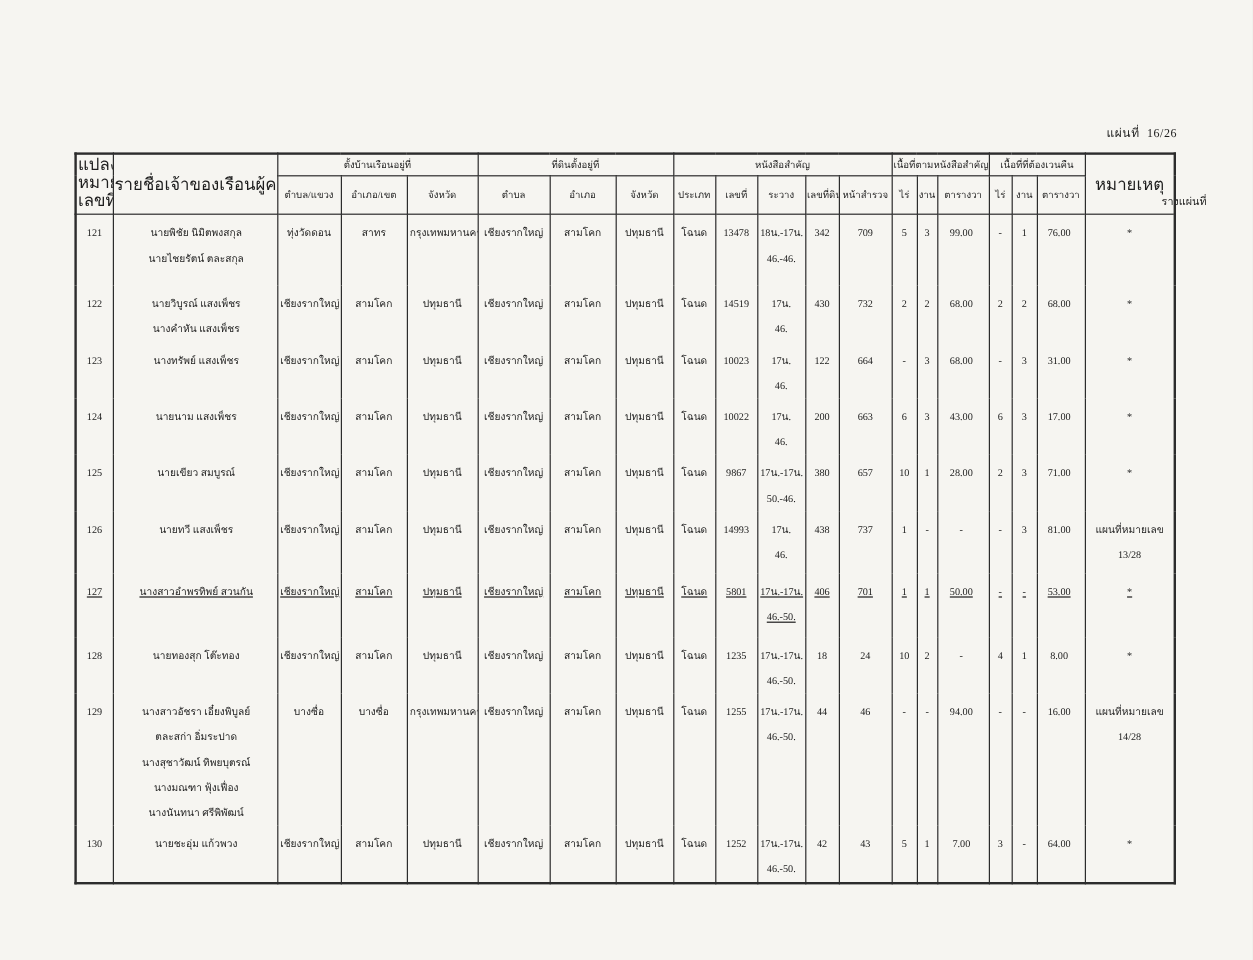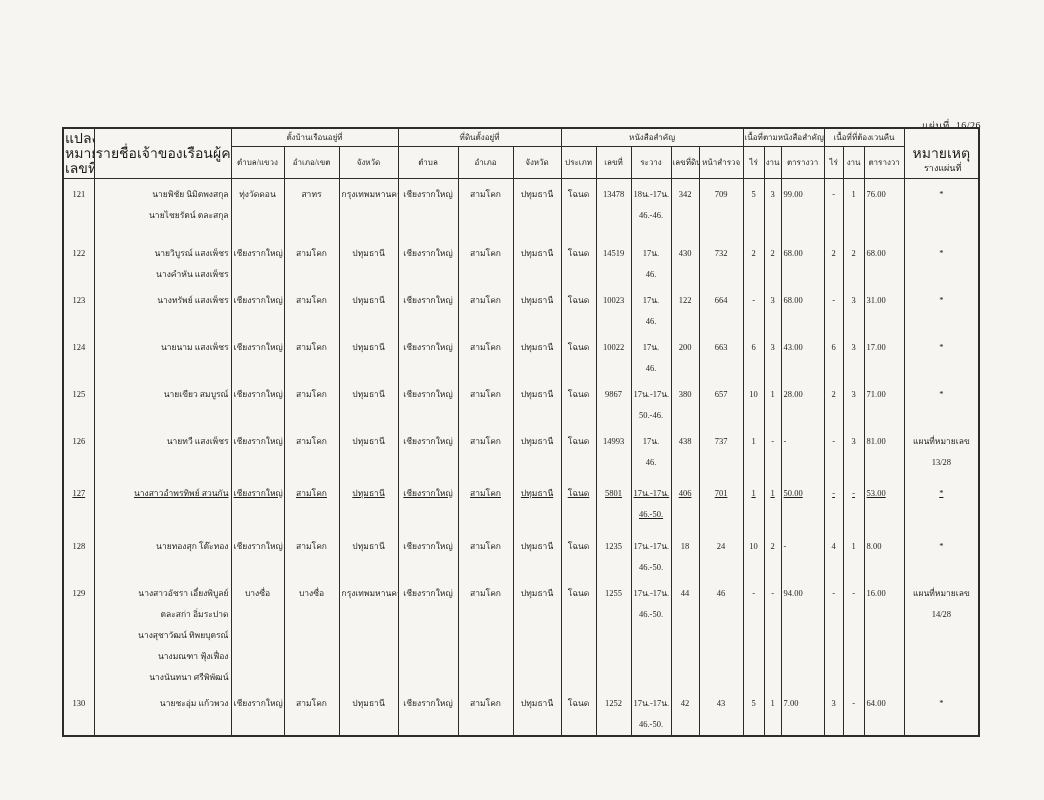--- a/index.html
+++ b/index.html
@@ -5,25 +5,25 @@
   * { box-sizing: border-box; }
   html,body { margin:0; padding:0; }
   body { background:#d9d9d5; font-family:"Liberation Serif","DejaVu Serif",serif; }
   .page {
     position:relative; width:1044px; height:800px; margin:0 auto;
     background: var(--paper,#f6f5f1);
     color: var(--ink,#1d1d1d);
     overflow:hidden;
   }
   .sheet-no {
-    position:absolute; top:118px; left:922px;
+    position:absolute; top:103px; left:922px;
     font-size:10px; letter-spacing:.5px; white-space:nowrap;
   }
   .side-note {
-    position:absolute; top:161px; left:924px;
+    position:absolute; top:161px; left:968px;
     font-size:9px; white-space:nowrap;
   }
   table.main {
     position:absolute; left:62px; top:127px; width:916px;
     border-collapse:collapse; table-layout:fixed;
     border:2px solid var(--line,#2c2c2c);
   }
   thead th {
     border:1px solid var(--line,#2c2c2c);
     font-weight:normal; font-size:8px; text-align:center;
@@ -32,22 +32,22 @@
   thead tr.group th { height:18px; }
   thead tr.sub th { height:32px;text-align:center; }
   th.tall { font-size:14px;margin-left:16px; }
   th .hl { line-height:15px; }
   tbody td {
     border-left:1px solid var(--line,#2c2c2c);
     vertical-align:top; font-size:8.5px; line-height:21px;
     padding:5px 2px 0 2px; text-align:center;
     white-space:nowrap; overflow:hidden;
   }
-  tbody td.names { text-align:right; padding-left:4px; }
-  tbody td.num-right { text-align:left; padding-right:5px;margin-left:48px; }
+  tbody td.names { text-align:center; padding-left:4px; }
+  tbody td.num-right { text-align:center; padding-right:5px;margin-left:48px; }
   tbody td div { line-height:21px; }
 </style>
 </head>
 <body>
 
 <div class="page">
 
   <div class="sheet-no">
     <span>แผ่นที่</span>&nbsp;&nbsp;<span>16/26</span>
   </div>

